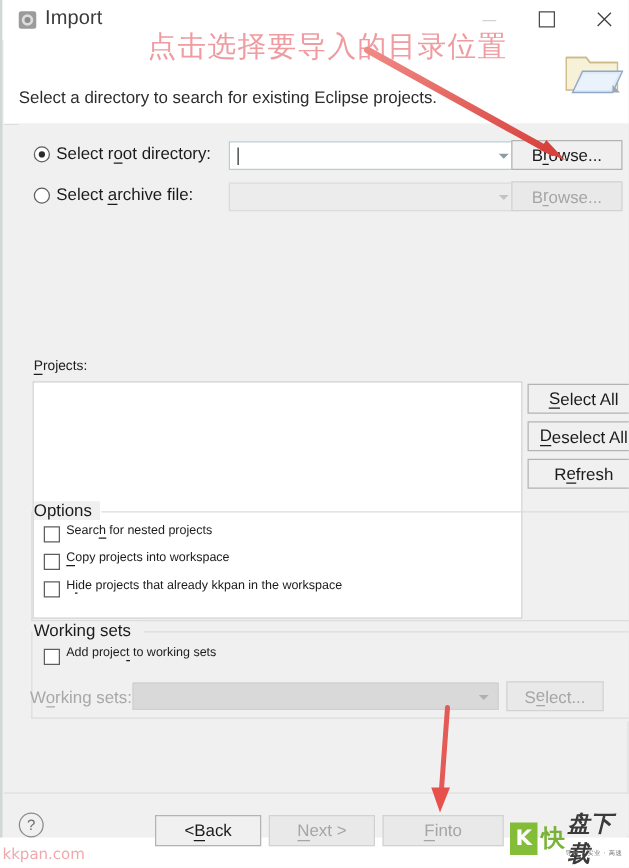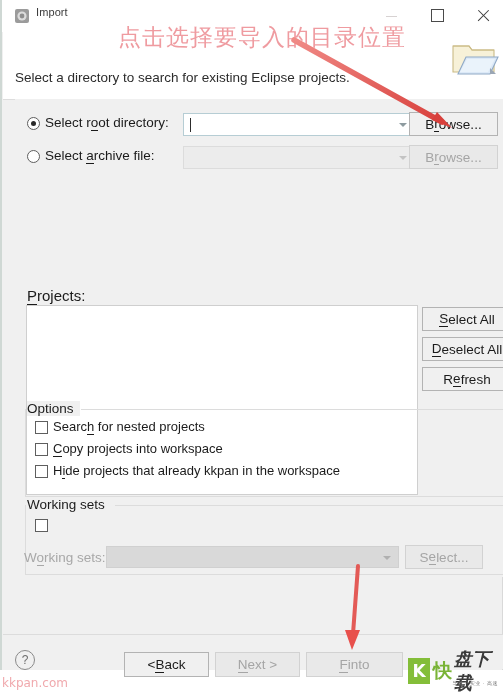--- a/index.html
+++ b/index.html
@@ -34,21 +34,21 @@
     background: #ffffff;
   }
   .title-icon {
     position: absolute;
     left: 12px; top: 8px;
     width: 16px; height: 16px;
   }
   .title-text {
     position: absolute;
     left: 34px; top: 6px;
-    font-size: 11px;
+    font-size: 16px;
     color: #3b3b3b;
     letter-spacing: .1px;
   }
   .win-btn {
     position: absolute;
     top: 0; width: 46px; height: 31px;
     display: flex; align-items: center; justify-content: center;
   }
   .win-min { left: 366px; }
   .win-max { left: 412px; }
@@ -144,21 +144,21 @@
     font-family: "Liberation Sans", sans-serif;
   }
   .btn u { text-decoration: none; border-bottom: 1px solid currentColor; }
   .btn.disabled { color: #a5a5a5; border-color: #d2d2d2; background: #e9e9e9; }
 
   .browse1 { left: 407px; top: 112px; width: 89px; height: 24px; }
   .browse2 { left: 407px; top: 145px; width: 89px; height: 24px; }
 
   .label-projects {
     position: absolute; left: 12px; top: 188px;
-    font-size: 15px; color: #1b1b1b;
+    font-size: 11px; color: #1b1b1b;
   }
   .label-projects u { text-decoration: none; border-bottom: 1px solid #1b1b1b; }
 
   .listbox {
     position: absolute; left: 11px; top: 206px;
     width: 392px; height: 190px;
     background: #ffffff;
     border: 1px solid #cfcfcf;
     box-sizing: border-box;
   }
@@ -190,21 +190,21 @@
 
   .check {
     position: absolute;
     width: 13px; height: 13px;
     background: #ffffff;
     border: 1.3px solid #5e5e5e;
     box-sizing: border-box;
   }
   .check-label {
     position: absolute;
-    font-size: 13px; color: #1b1b1b; white-space: nowrap;
+    font-size: 10px; color: #1b1b1b; white-space: nowrap;
   }
   .check-label u { text-decoration: none; border-bottom: 1px solid #1b1b1b; }
 
   .ws-label {
     position: absolute; left: 22px; top: 550px;
     font-size: 13.5px; color: #a8a8a8;
   }
   .ws-label u { text-decoration: none; border-bottom: 1px solid #a8a8a8; }
   .ws-combo {
     position: absolute; left: 104px; top: 546px;
@@ -386,20 +386,23 @@
       <div class="check" style="left:20px; top:366px;"></div>
       <div class="check-label" style="left:38px; top:364px;">
         <span>H</span><u>i</u><span>de projects that already kkpan in the workspace</span>
       </div>
 
       <div class="group-title" style="left:12px; top:398px;">Working sets</div>
       <div class="group-line" style="left:100px; top:406px; width:390px;"></div>
       <div class="group-box" style="left:10px; top:406px; width:480px; height:70px; border-left:1px solid #dcdcdc;"></div>
 
       <div class="check" style="left:20px; top:420px;"></div>
+      <div class="check-label" style="left:38px; top:418px;">
+        <span>Add projec</span><u>t</u><span> to working sets</span>
+      </div>
     </div>
 
     <div class="ws-label">
       <span>W</span><u>o</u><span>rking sets:</span>
     </div>
     <div class="ws-combo">
       <div class="caret"></div>
     </div>
     <div class="btn btn-select disabled">
       <span>S</span>

